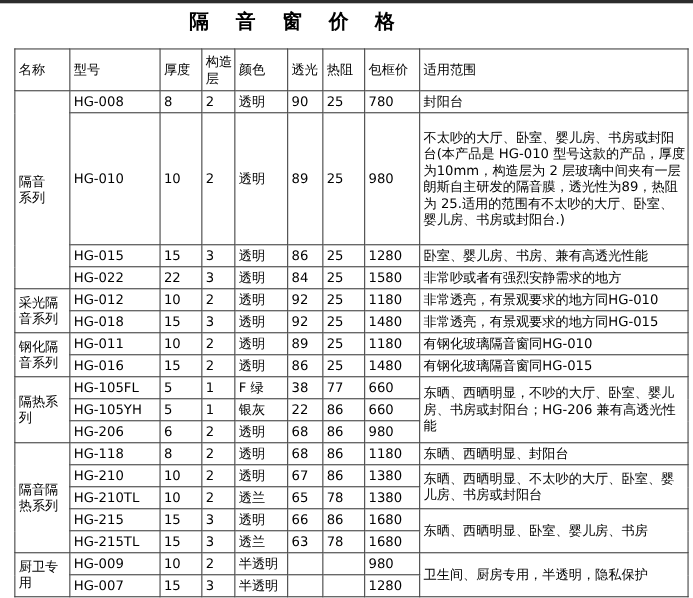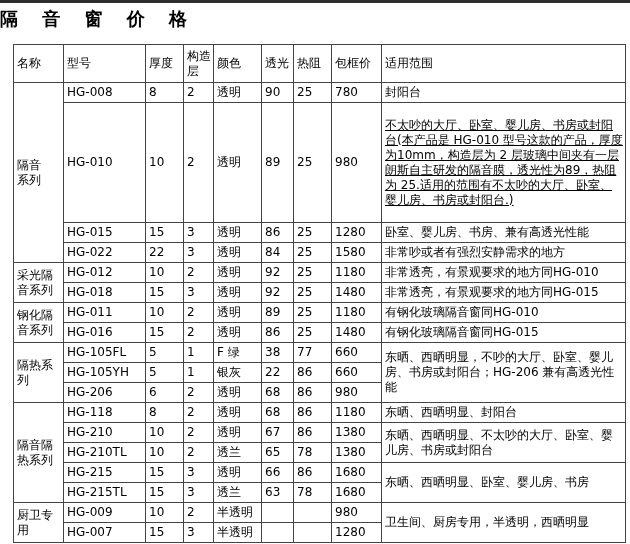--- a/index.html
+++ b/index.html
@@ -12,21 +12,21 @@
     overflow: hidden;
   }
   .topbar {
     position: absolute; top: 0; left: 0;
     width: 630px; height: 3px;
     background: #2d2d2d;
   }
   .title {
     position: absolute; top: 7px; left: 0;
     width: 540px;
-    text-align: left;
+    text-align: center;
     font-size: 18px;
     font-weight: bold;
     letter-spacing: 9px;
     color: #000;
     white-space: nowrap;
   }
   table.price {
     position: absolute; top: 44px; left: 13px;
     width: 612px;
     border-collapse: collapse;
@@ -41,21 +41,21 @@
     vertical-align: middle;
     line-height: 15px;
     overflow: hidden;
     color: #000;
   }
   .price thead tr { height: 38px; }
   .price tbody tr { height: 20px; }
   .price tbody tr.tall { height: 120px; }
   .group { white-space: pre-line; line-height: 16px; margin-top: 48px; }
   .scope { line-height: 16px; }
-  .scope-long { line-height: 17px; padding-top: 2px; padding-bottom: 2px; text-decoration: underline; }
+  .scope-long { line-height: 17px; padding-top: 2px; padding-bottom: 2px; }
 </style>
 </head>
 <body>
 
 <div class="topbar"></div>
 
 <div class="title">隔 音 窗 价 格</div>
 
 <table class="price">
   <colgroup>
@@ -252,21 +252,21 @@
     <tr>
       <td class="group" rowspan="2">厨卫专
 用</td>
       <td>HG-009</td>
       <td>10</td>
       <td>2</td>
       <td>半透明</td>
       <td></td>
       <td></td>
       <td>980</td>
-      <td class="scope" rowspan="2">卫生间、厨房专用，半透明，西晒明显</td>
+      <td class="scope" rowspan="2">卫生间、厨房专用，半透明，隐私保护</td>
     </tr>
     <tr>
       <td>HG-007</td>
       <td>15</td>
       <td>3</td>
       <td>半透明</td>
       <td></td>
       <td></td>
       <td>1280</td>
     </tr>

